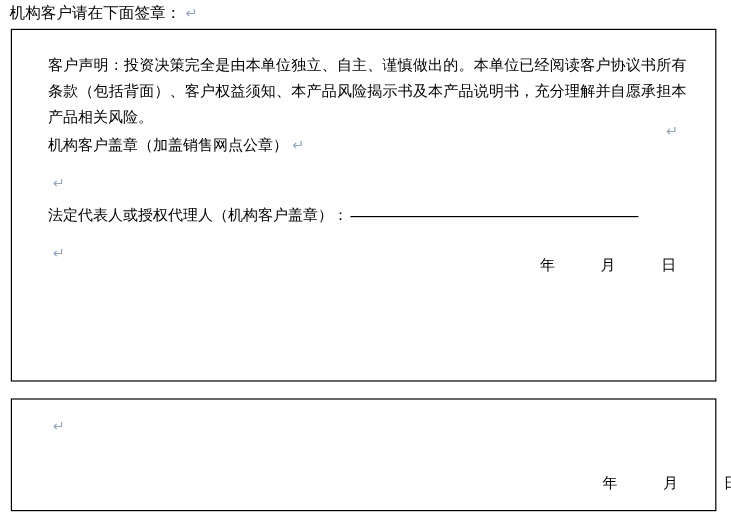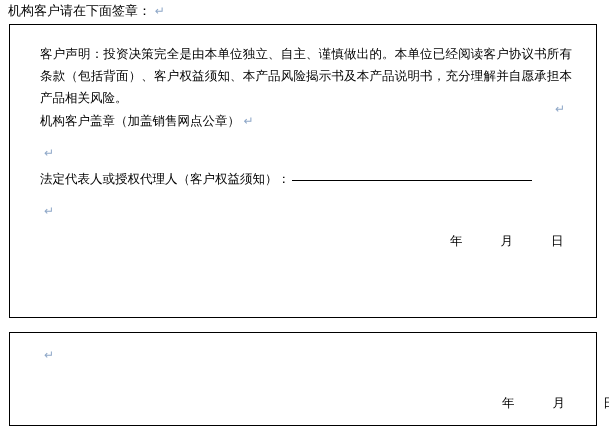--- a/index.html
+++ b/index.html
@@ -93,21 +93,21 @@
   }
   .date-row {
     position: absolute;
     font-size: 12.5px;
     line-height: 20px;
     white-space: nowrap;
     letter-spacing: 0;
   }
   #date-main {
     left: 440px;
-    top: 206px;
+    top: 186px;
   }
   #date-seal {
     left: 492px;
     top: 60px;
   }
   .date-row span {
     display: inline-block;
   }
   .date-gap-1 { width: 38px; }
   .date-gap-2 { width: 38px; }
@@ -138,21 +138,21 @@
     <span class="pilcrow-abs" style="left:545px; top:78px;">↵</span>
 
     <div class="line-seal">
       <span>机构客户盖章（加盖销售网点公章）</span>
       <span class="pilcrow">↵</span>
     </div>
 
     <span class="pilcrow-abs" style="left:34px; top:122px;">↵</span>
 
     <div class="line-legal">
-      <span>法定代表人或授权代理人（客户权益须知）：</span><span class="sig-rule"></span>
+      <span>法定代表人或授权代理人（机构客户盖章）：</span><span class="sig-rule"></span>
     </div>
 
     <span class="pilcrow-abs" style="left:34px; top:180px;">↵</span>
 
     <div class="date-row" id="date-main">
       <span>年</span><span class="date-gap-1"></span><span>月</span><span class="date-gap-2"></span><span>日</span>
     </div>
 
   </div>
 

